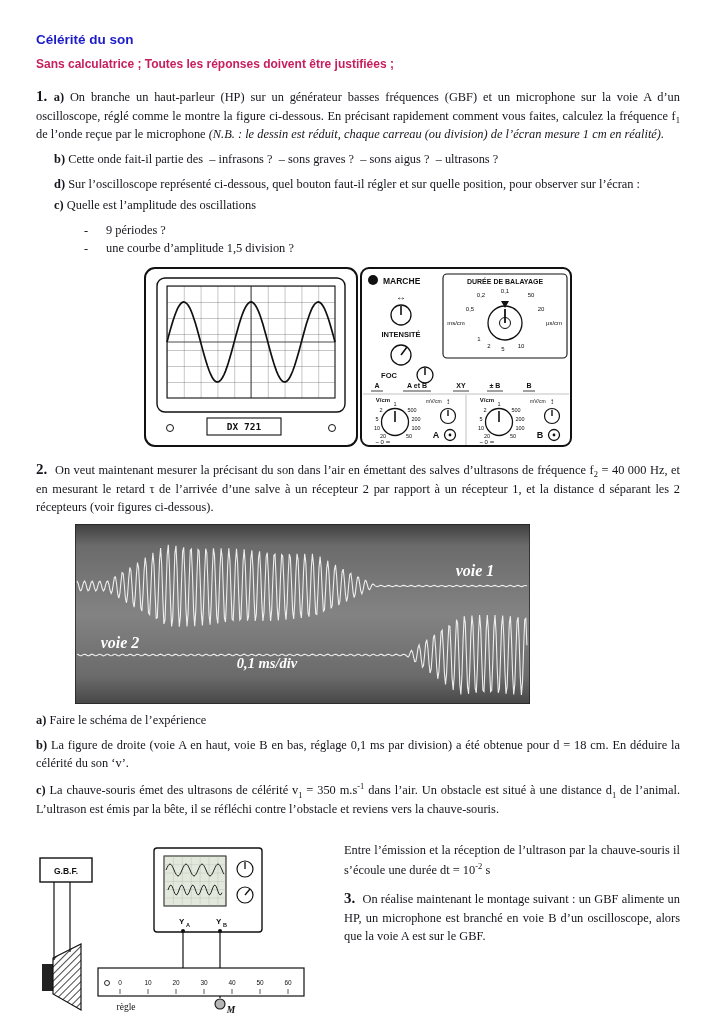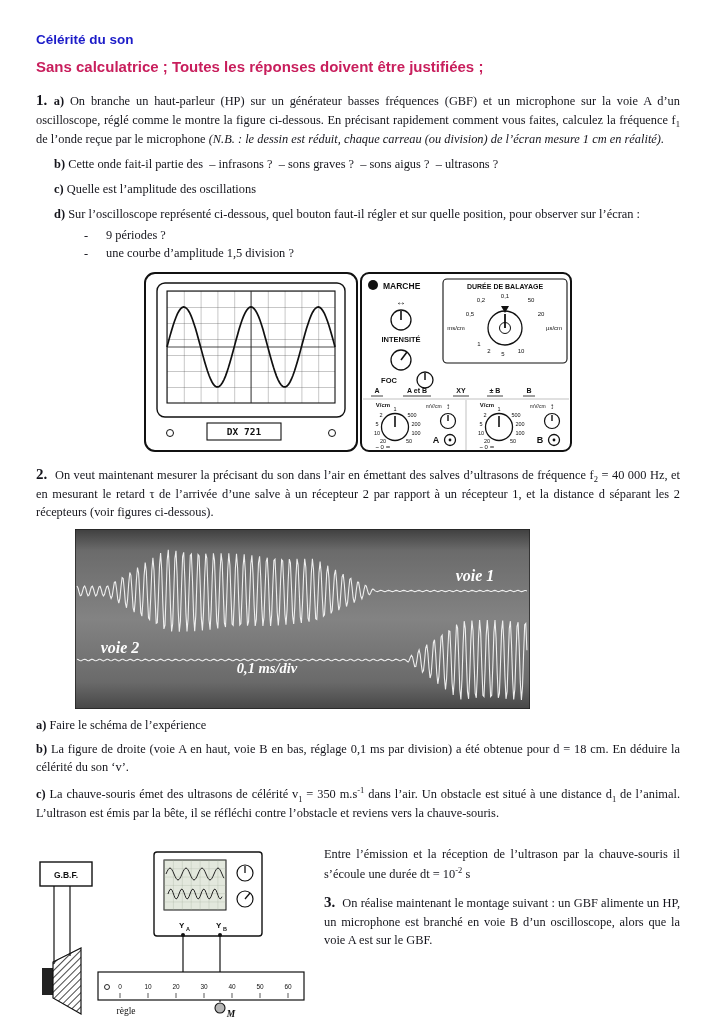--- a/index.html
+++ b/index.html
@@ -1,56 +1,56 @@
 <!DOCTYPE html>
 <html><head>
 <meta charset="utf-8">
 <style>
   html,body{margin:0;padding:0;background:#ffffff;}
   .page{position:relative;width:716px;height:1024px;box-sizing:border-box;
         padding:30px 36px 0 36px;background:#fff;overflow:hidden;
         font-family:"Liberation Serif",serif;font-size:12.4px;line-height:1.45;color:#15151c;border-radius:24px;}
   .title{font-family:"Liberation Sans",sans-serif;font-weight:bold;font-size:13.5px;
          color:#1b1bc8;margin:0 0 6px 0;}
-  .subtitle{font-family:"Liberation Sans",sans-serif;font-weight:bold;font-size:15px;
+  .subtitle{font-family:"Liberation Sans",sans-serif;font-weight:bold;font-size:12px;
             color:#c81e5c;margin:0 0 13px 0;}
   p{margin:0 0 7px 0;text-align:justify;}
   .ind{text-indent:18px;}
   .qnum{font-weight:bold;font-size:15px;}
   .blabel{font-weight:bold;}
   .it{font-style:italic;}
   sub{font-size:8.5px;}
   sup{font-size:8.5px;}
   .list{margin:0 0 8px 48px;}
   .li{display:flex;}
   .li .dash{width:22px;flex:none;}
   .fig-center{text-align:center;margin:2px 0 9px 0;}
   .fig2-wrap{margin:6px 0 8px 39px;}
   .bottom{display:flex;margin-top:2px;}
   .fig3-wrap{width:272px;flex:none;}
   .rightcol{flex:1;padding-left:16px;}
-  .rightcol p{margin-bottom:8px;}
+  .rightcol p{margin-bottom:8px;margin-left:20px;}
   svg{display:inline-block;vertical-align:top;}
   .svglabel{font-family:"Liberation Sans",sans-serif;}
 </style>
 </head>
 <body>
 
 <div class="page">
 
   <div class="title">Célérité du  son</div>
   <div class="subtitle">Sans calculatrice ; Toutes les réponses doivent être justifiées ;</div>
 
   <p><span class="qnum">1.&nbsp;</span><span class="blabel">a)</span><span>  On branche un haut-parleur (HP) sur un générateur basses fréquences (GBF) et un microphone sur la voie A d’un oscilloscope, réglé comme le montre la figure ci-dessous. En précisant rapidement comment vous faites, calculez la fréquence f</span><sub>1</sub><span>  de l’onde reçue par le microphone  </span><span class="it">(N.B. : le dessin est réduit, chaque carreau (ou division) de l’écran mesure  1 cm  en réalité).</span></p>
 
   <p class="ind"><span class="blabel">b)</span><span> Cette onde fait-il partie des&nbsp; – infrasons ?&nbsp; – sons graves ?&nbsp; – sons aigus ?&nbsp; – ultrasons ?</span></p>
 
+  <p class="ind" style="margin-bottom:3px"><span class="blabel">d)</span><span>  Sur l’oscilloscope représenté ci-dessous, quel bouton faut-il régler et sur quelle position, pour observer sur l’écran :</span></p>
+
   <p class="ind"><span class="blabel">c)</span><span> Quelle est l’amplitude des oscillations</span></p>
-
-  <p class="ind" style="margin-bottom:3px"><span class="blabel">d)</span><span>  Sur l’oscilloscope représenté ci-dessous, quel bouton faut-il régler et sur quelle position, pour observer sur l’écran :</span></p>
 
   <div class="list">
     <div class="li">
         <span class="dash">-</span>
         <span>9 périodes ?</span>
       </div>
     <div class="li">
         <span class="dash">-</span>
         <span>une courbe d’amplitude 1,5 division ?</span>
       </div>

